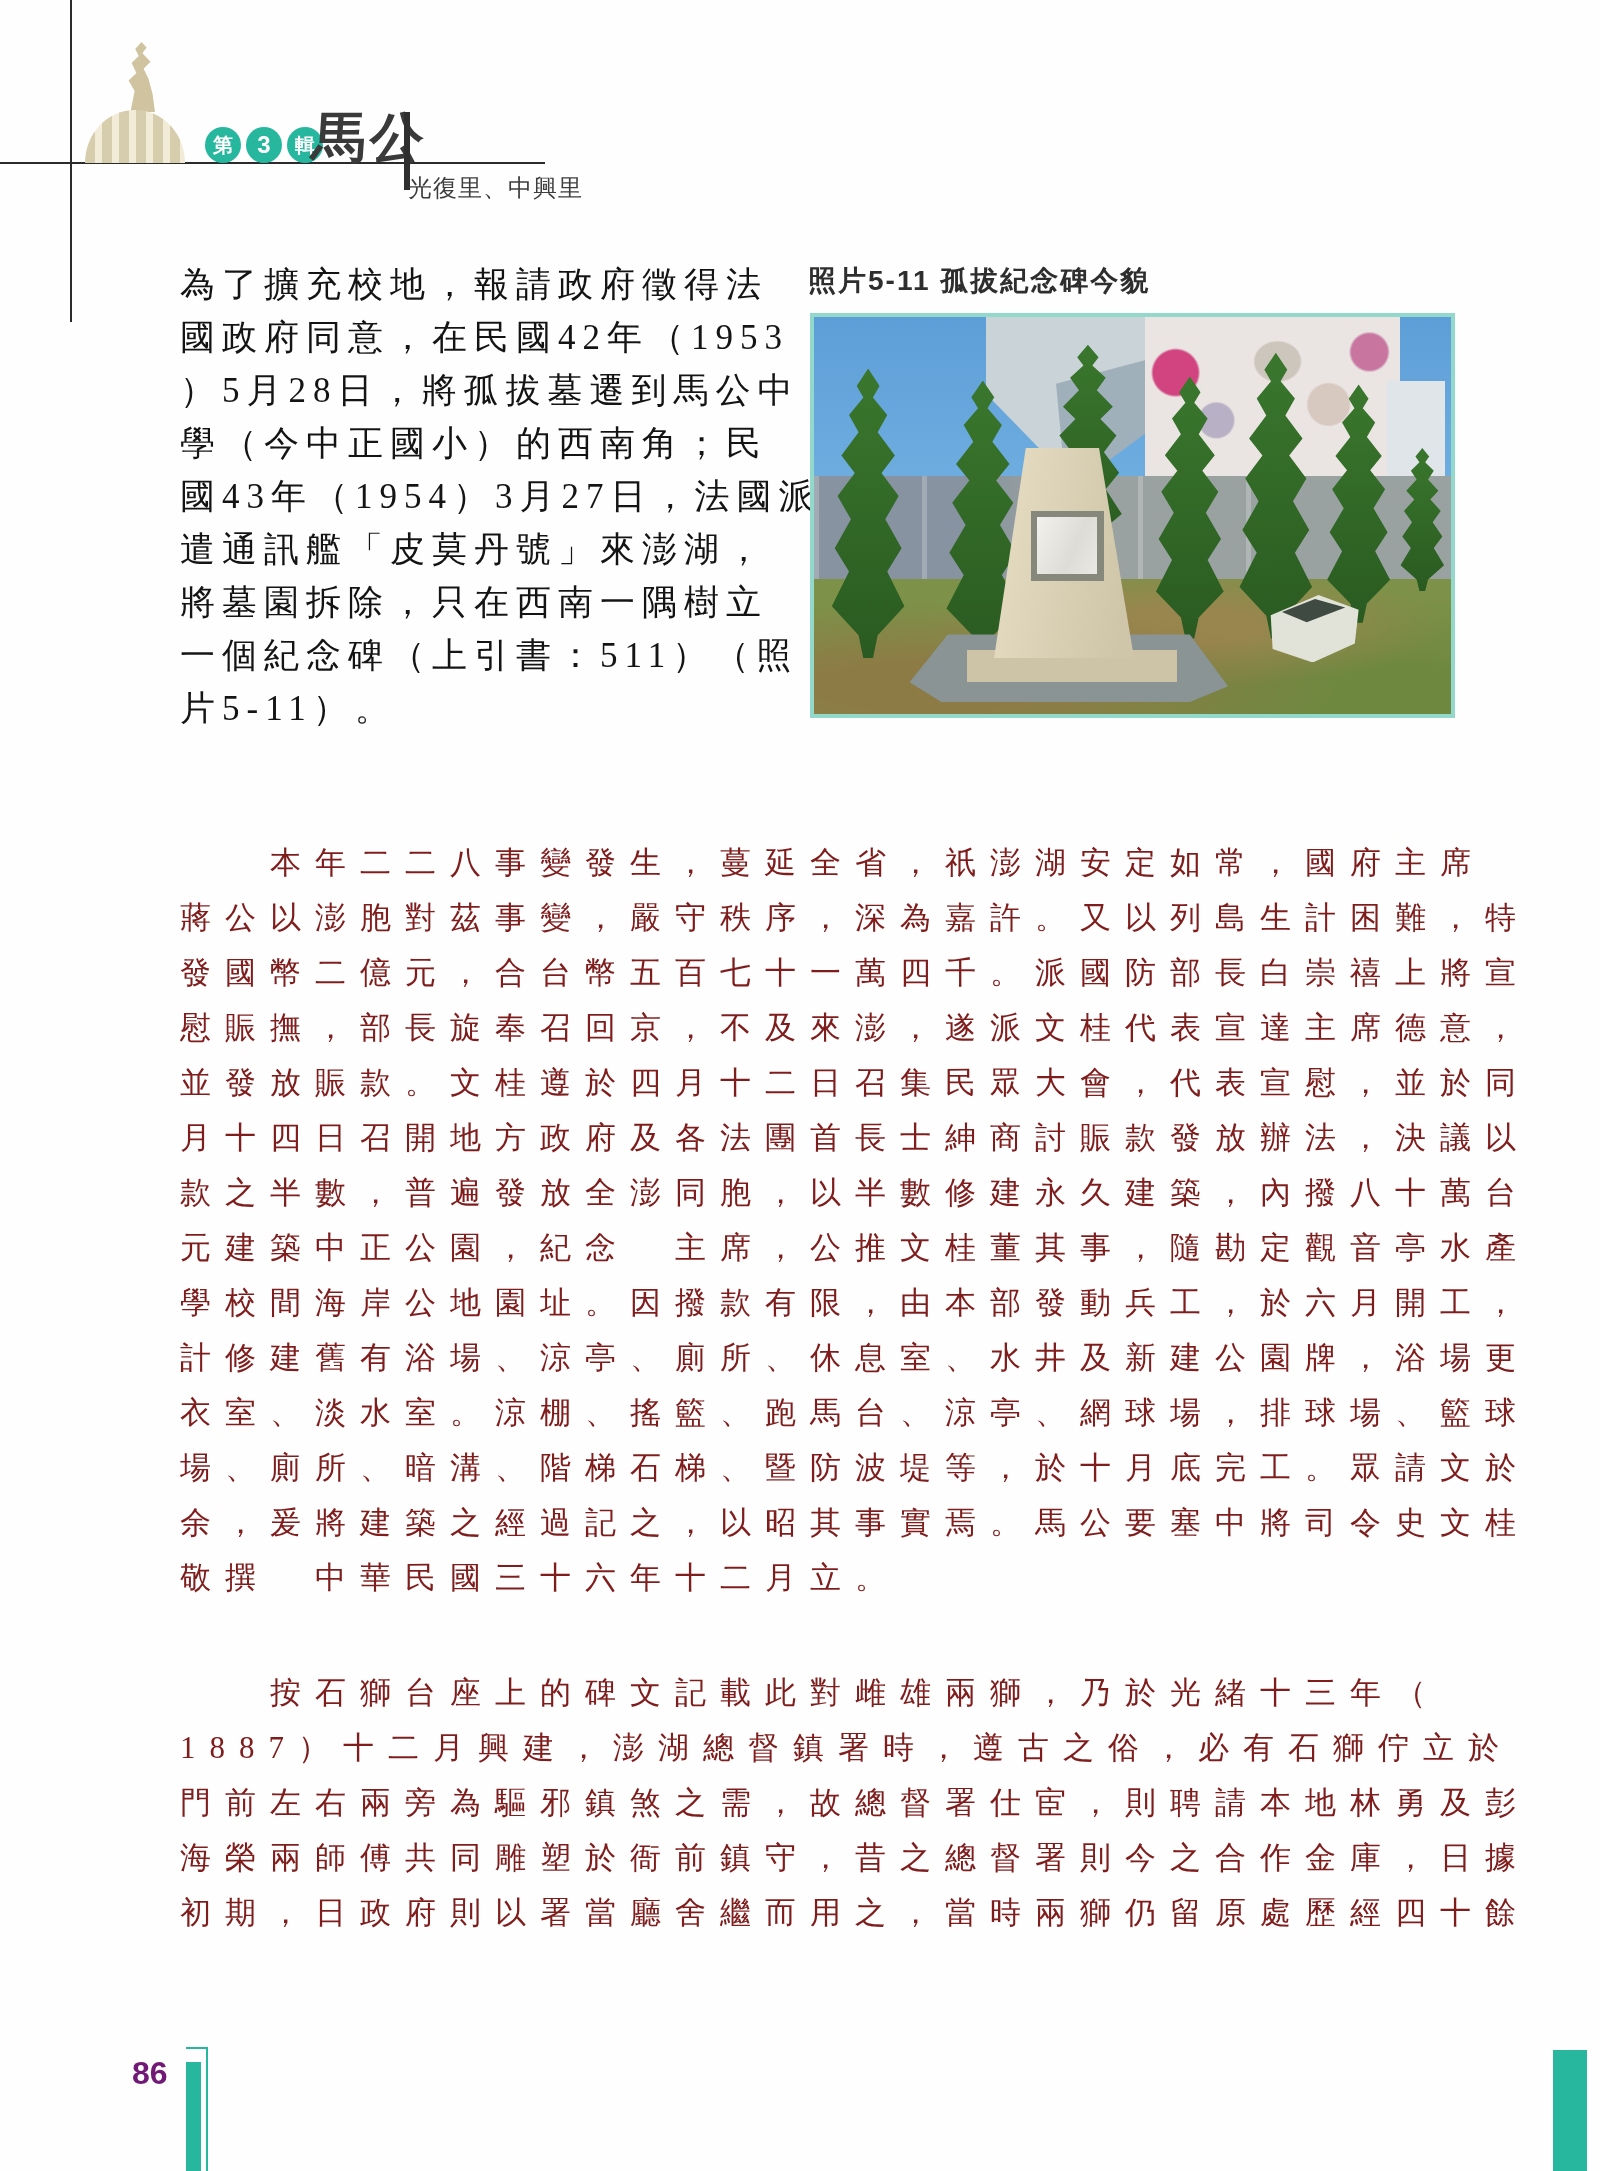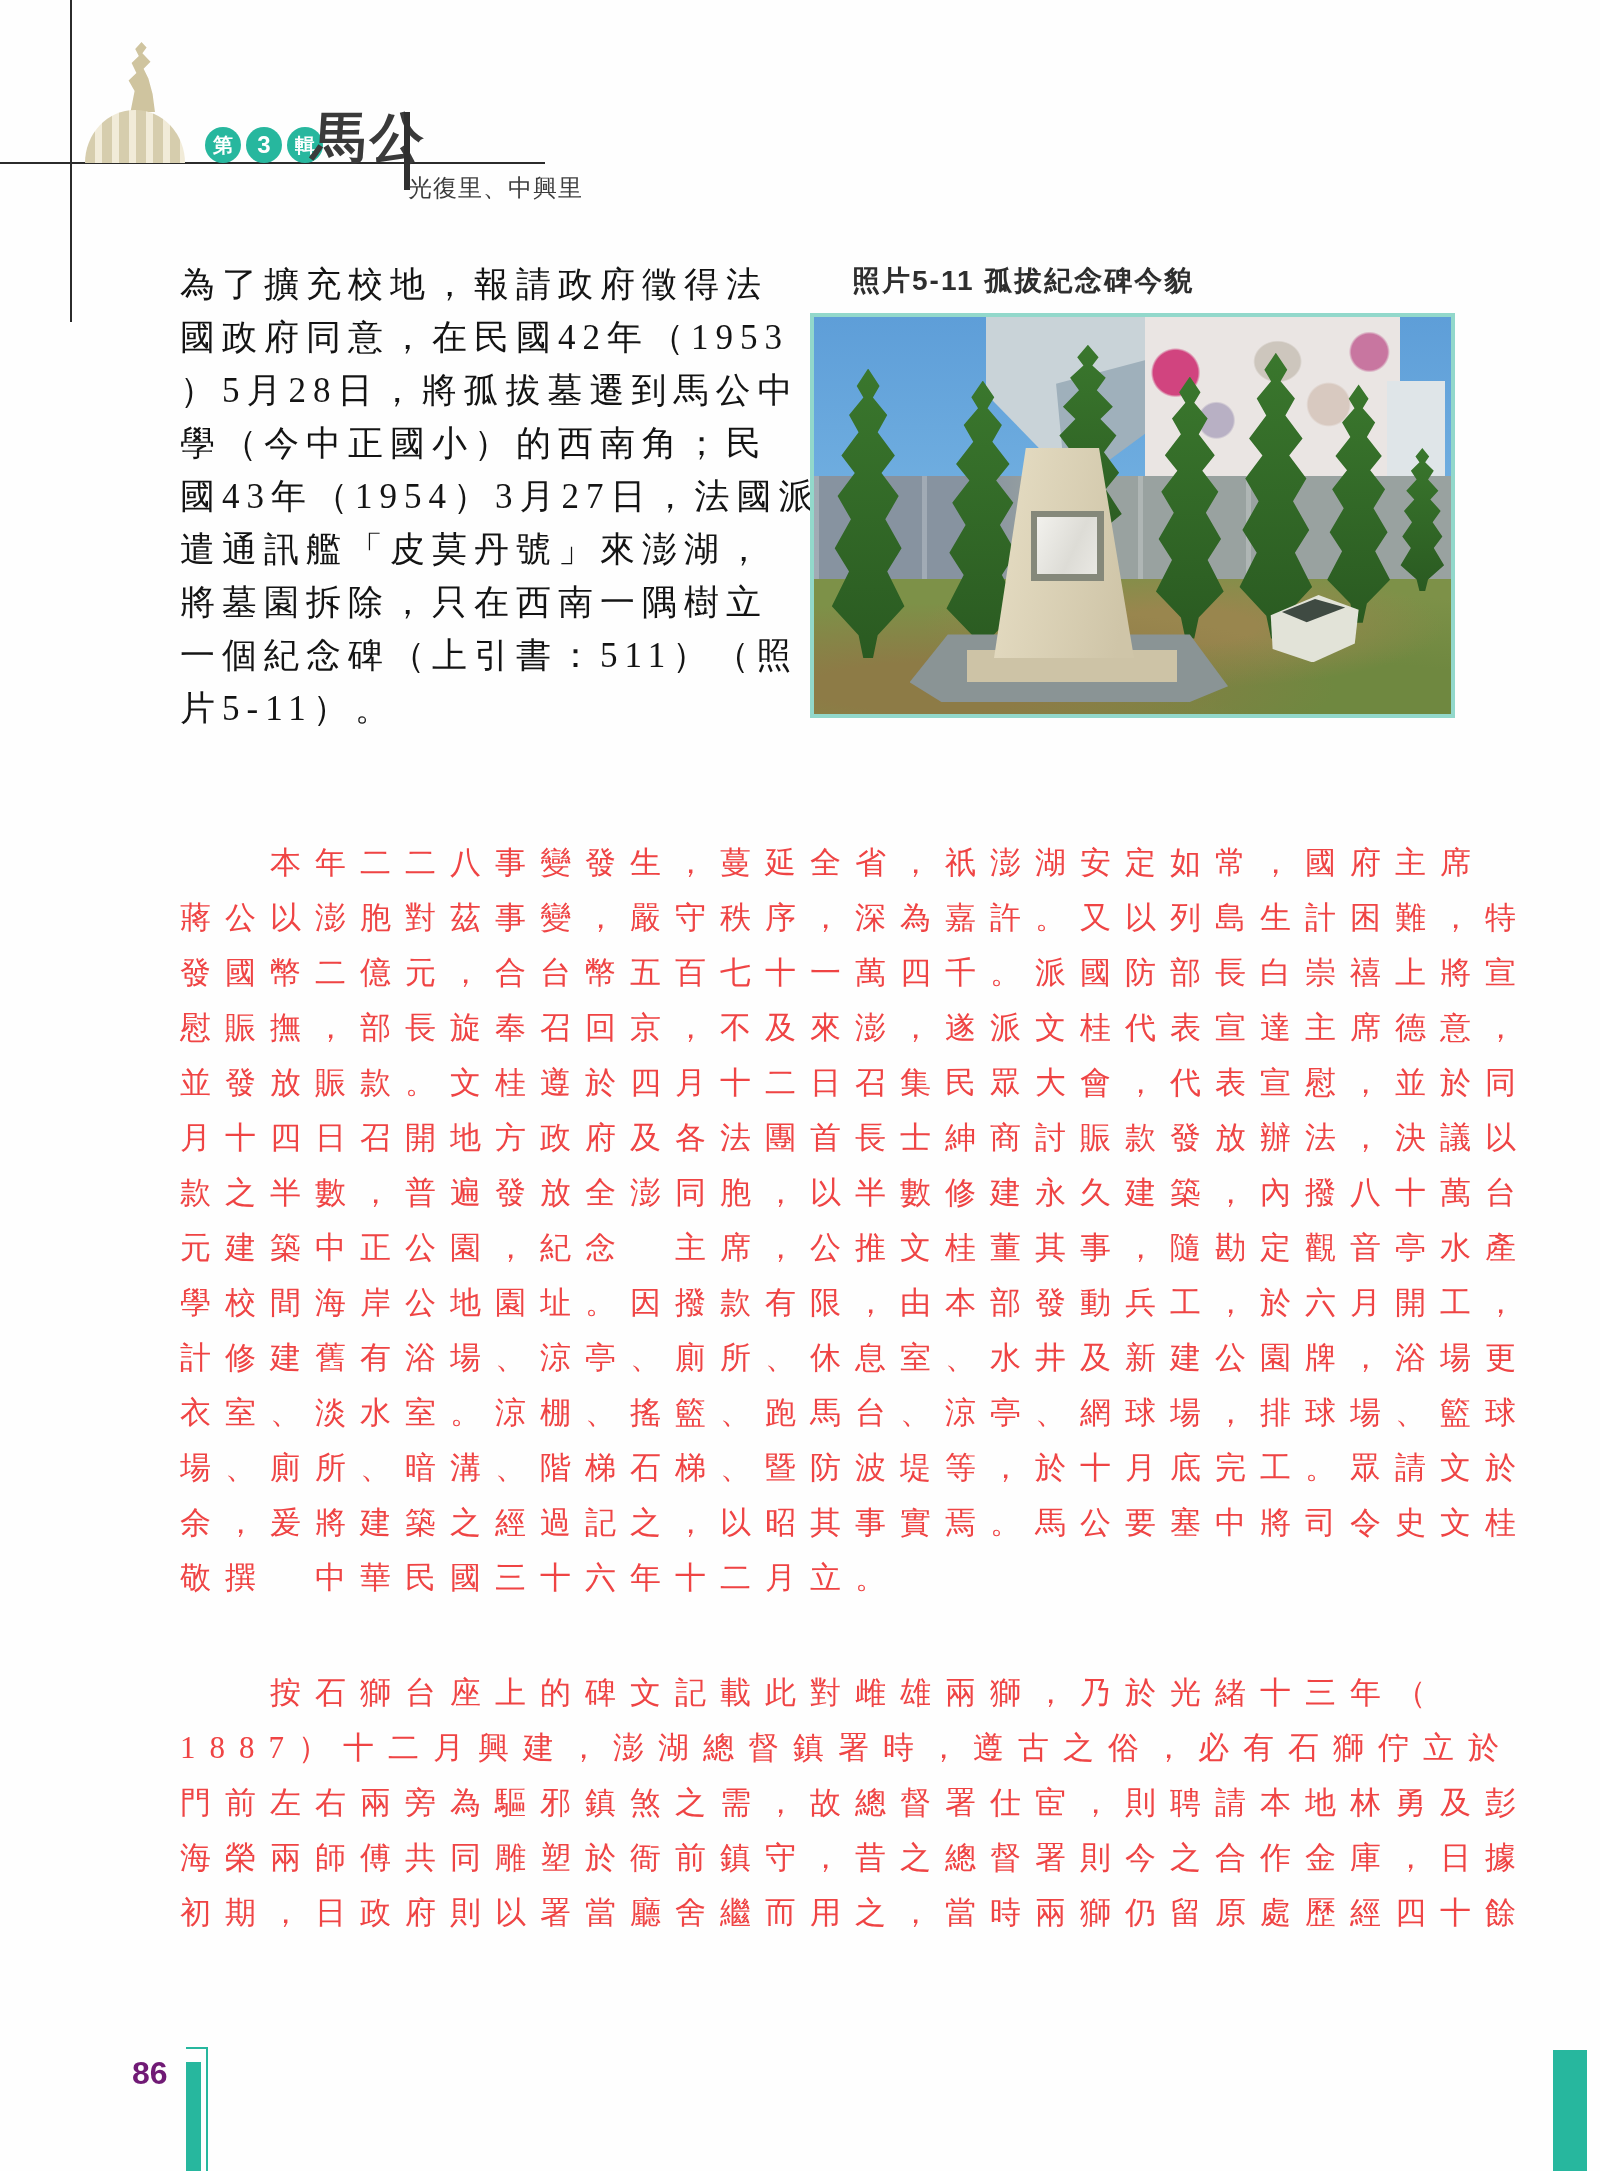--- a/index.html
+++ b/index.html
@@ -30,27 +30,27 @@
 
   
   .pre{white-space:pre;font-family:Liberation Serif, serif;}
   .p1{position:absolute;left:180px;top:258px;width:660px;font-size:35px;line-height:53px;
       letter-spacing:7px;color:#141414;}
   .sec-head{position:absolute;left:166px;font-size:38px;font-weight:bold;color:#333333;
       letter-spacing:2px;font-family:"Liberation Sans","DejaVu Sans",sans-serif;}
   .sec4-head{top:790px;}
   .sec5-head{top:1620px;}
   .body-par{position:absolute;left:180px;width:1330px;font-size:31px;line-height:55px;
-      letter-spacing:14px;color:#ef4444;text-indent:90px;}
+      letter-spacing:14px;color:#7f1d1d;text-indent:90px;}
   .p4{top:835px;}
   .p5{top:1665px;}
 
   
   .fig-caption{position:absolute;left:808px;top:262px;font-size:28px;font-weight:600;
-      color:#2e2e2e;letter-spacing:2px;font-family:"Liberation Sans","DejaVu Sans",sans-serif;margin-left:44px;}
+      color:#2e2e2e;letter-spacing:2px;font-family:"Liberation Sans","DejaVu Sans",sans-serif;}
   .photo{position:absolute;left:810px;top:313px;width:637px;height:397px;
       border:4px solid #92d8cb;overflow:hidden;background:linear-gradient(180deg,#5e9ed8,#74b2e2 55%,#8cc4ea);}
   .photo *{position:absolute;}
   .bldg-left{left:27%;top:0;width:25%;height:42%;background:#c9d3d8;
       clip-path:polygon(0 0,100% 0,100% 34%,55% 100%,0 46%);}
   .bldg-left-shadow{left:38%;top:10%;width:16%;height:34%;background:#9fb0bb;
       clip-path:polygon(0 20%,100% 0,100% 50%,10% 100%);}
   .bldg-mural{left:52%;top:0;width:40%;height:40%;background:#eae5e3;
       background-image:radial-gradient(circle at 12% 35%,#d1447f 0 9%,transparent 10%),
                        radial-gradient(circle at 28% 65%,#b8b0c4 0 8%,transparent 9%),

